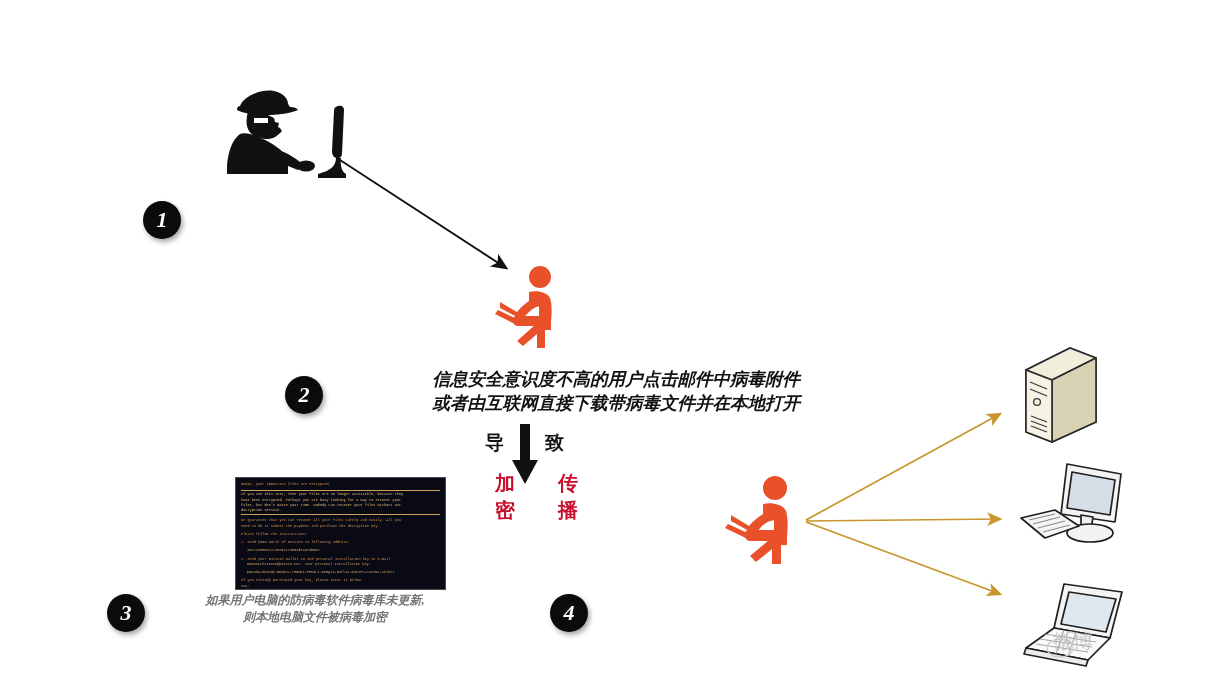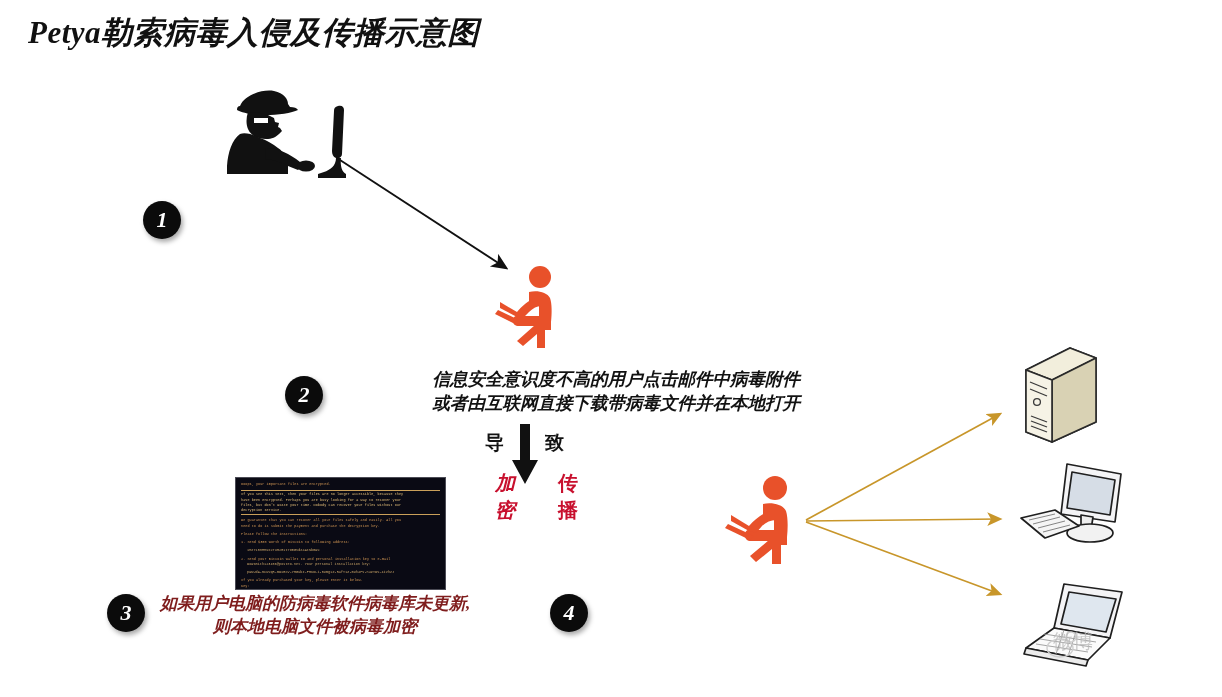--- a/index.html
+++ b/index.html
@@ -31,27 +31,27 @@
   #badge4{left:550px;top:594px;}
 
   
   .cap{
     position:absolute;font-style:italic;font-weight:bold;line-height:1.38;
     font-family:"Liberation Serif","DejaVu Serif",serif;
     text-align:center;white-space:pre-line;
   }
   #cap1{left:186px;top:200px;font-size:17px;color:#121212;width:250px;text-align:center;}
   #cap2{left:330px;top:367px;font-size:17.5px;color:#121212;width:470px;text-align:right;}
-  #cap3{left:150px;top:592px;font-size:17px;color:#7f1d1d;width:330px;}
+  #cap3{left:150px;top:592px;font-size:12px;color:#737373;width:330px;}
   #cap4{left:597px;top:592px;font-size:17px;color:#c00c10;width:390px;}
 
   
   #lead-left{position:absolute;left:485px;top:430px;font-size:19px;font-weight:bold;color:#121212;font-family:"Liberation Serif","DejaVu Serif",serif;}
   #lead-right{position:absolute;left:545px;top:430px;font-size:19px;font-weight:bold;color:#121212;font-family:"Liberation Serif","DejaVu Serif",serif;}
-  #red-left{position:absolute;left:490px;top:470px;width:30px;font-size:20px;font-weight:bold;color:#c8102e;line-height:1.35;text-align:center;font-family:"Liberation Serif","DejaVu Serif",serif;font-style:italic;}
+  #red-left{position:absolute;left:490px;top:470px;width:30px;font-size:20px;font-weight:bold;color:#c8102e;line-height:1.35;text-align:center;font-family:"Liberation Serif","DejaVu Serif",serif;}
   #red-right{position:absolute;left:548px;top:470px;width:30px;font-size:20px;font-weight:bold;color:#c8102e;line-height:1.35;text-align:right;font-family:"Liberation Serif","DejaVu Serif",serif;}
 
   
   #down-arrow{position:absolute;left:512px;top:424px;width:26px;height:60px;}
 
   
   .gfx{position:absolute;}
   #hacker{left:218px;top:82px;width:150px;height:100px;}
   #victim1{left:495px;top:262px;width:72px;height:86px;}
   #victim2{left:725px;top:472px;width:80px;height:92px;}
@@ -91,21 +91,20 @@
     position:absolute;left:1053px;top:628px;
     font-family:"Liberation Sans","DejaVu Sans",sans-serif;
     font-size:20px;color:#b9b9b9;white-space:nowrap;opacity:.75;
   }
 </style>
 </head>
 <body>
 
 <div class="stage">
 
-  <div id="title">Petya勒索病毒入侵及传播示意图</div>
 
   <svg id="arrow-layer" viewBox="0 0 1222 697">
     <defs>
       <marker id="mk-black" markerWidth="9" markerHeight="9" refX="7.5" refY="4" orient="auto">
         <path d="M0,0 L9,4 L0,8 L2.2,4 Z" fill="#111111"></path>
       </marker>
       <marker id="mk-gold" markerWidth="9" markerHeight="9" refX="7.5" refY="4" orient="auto">
         <path d="M0,0 L9,4 L0,8 L2.2,4 Z" fill="#c8962a"></path>
       </marker>
     </defs>

